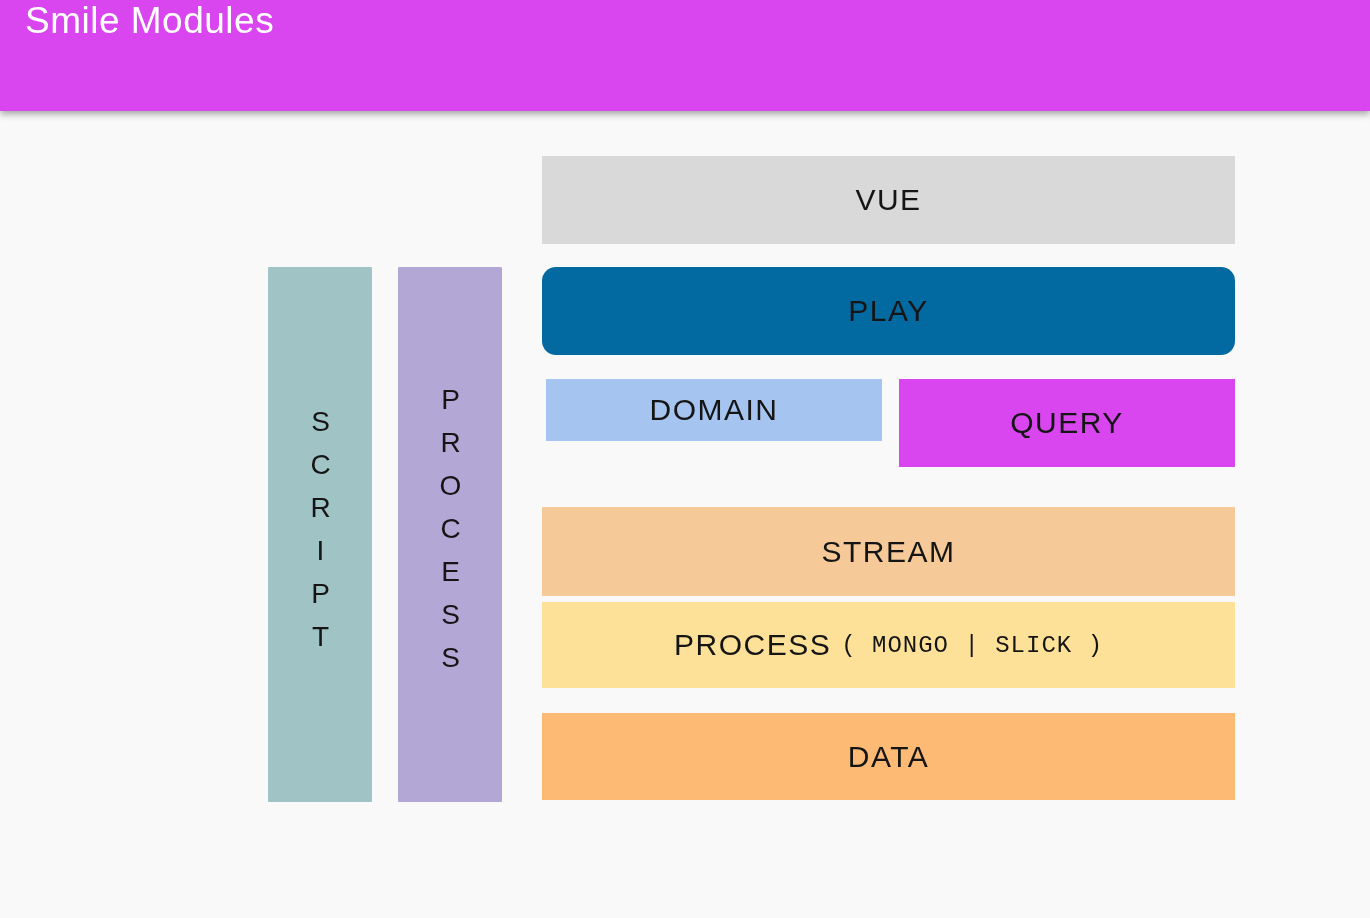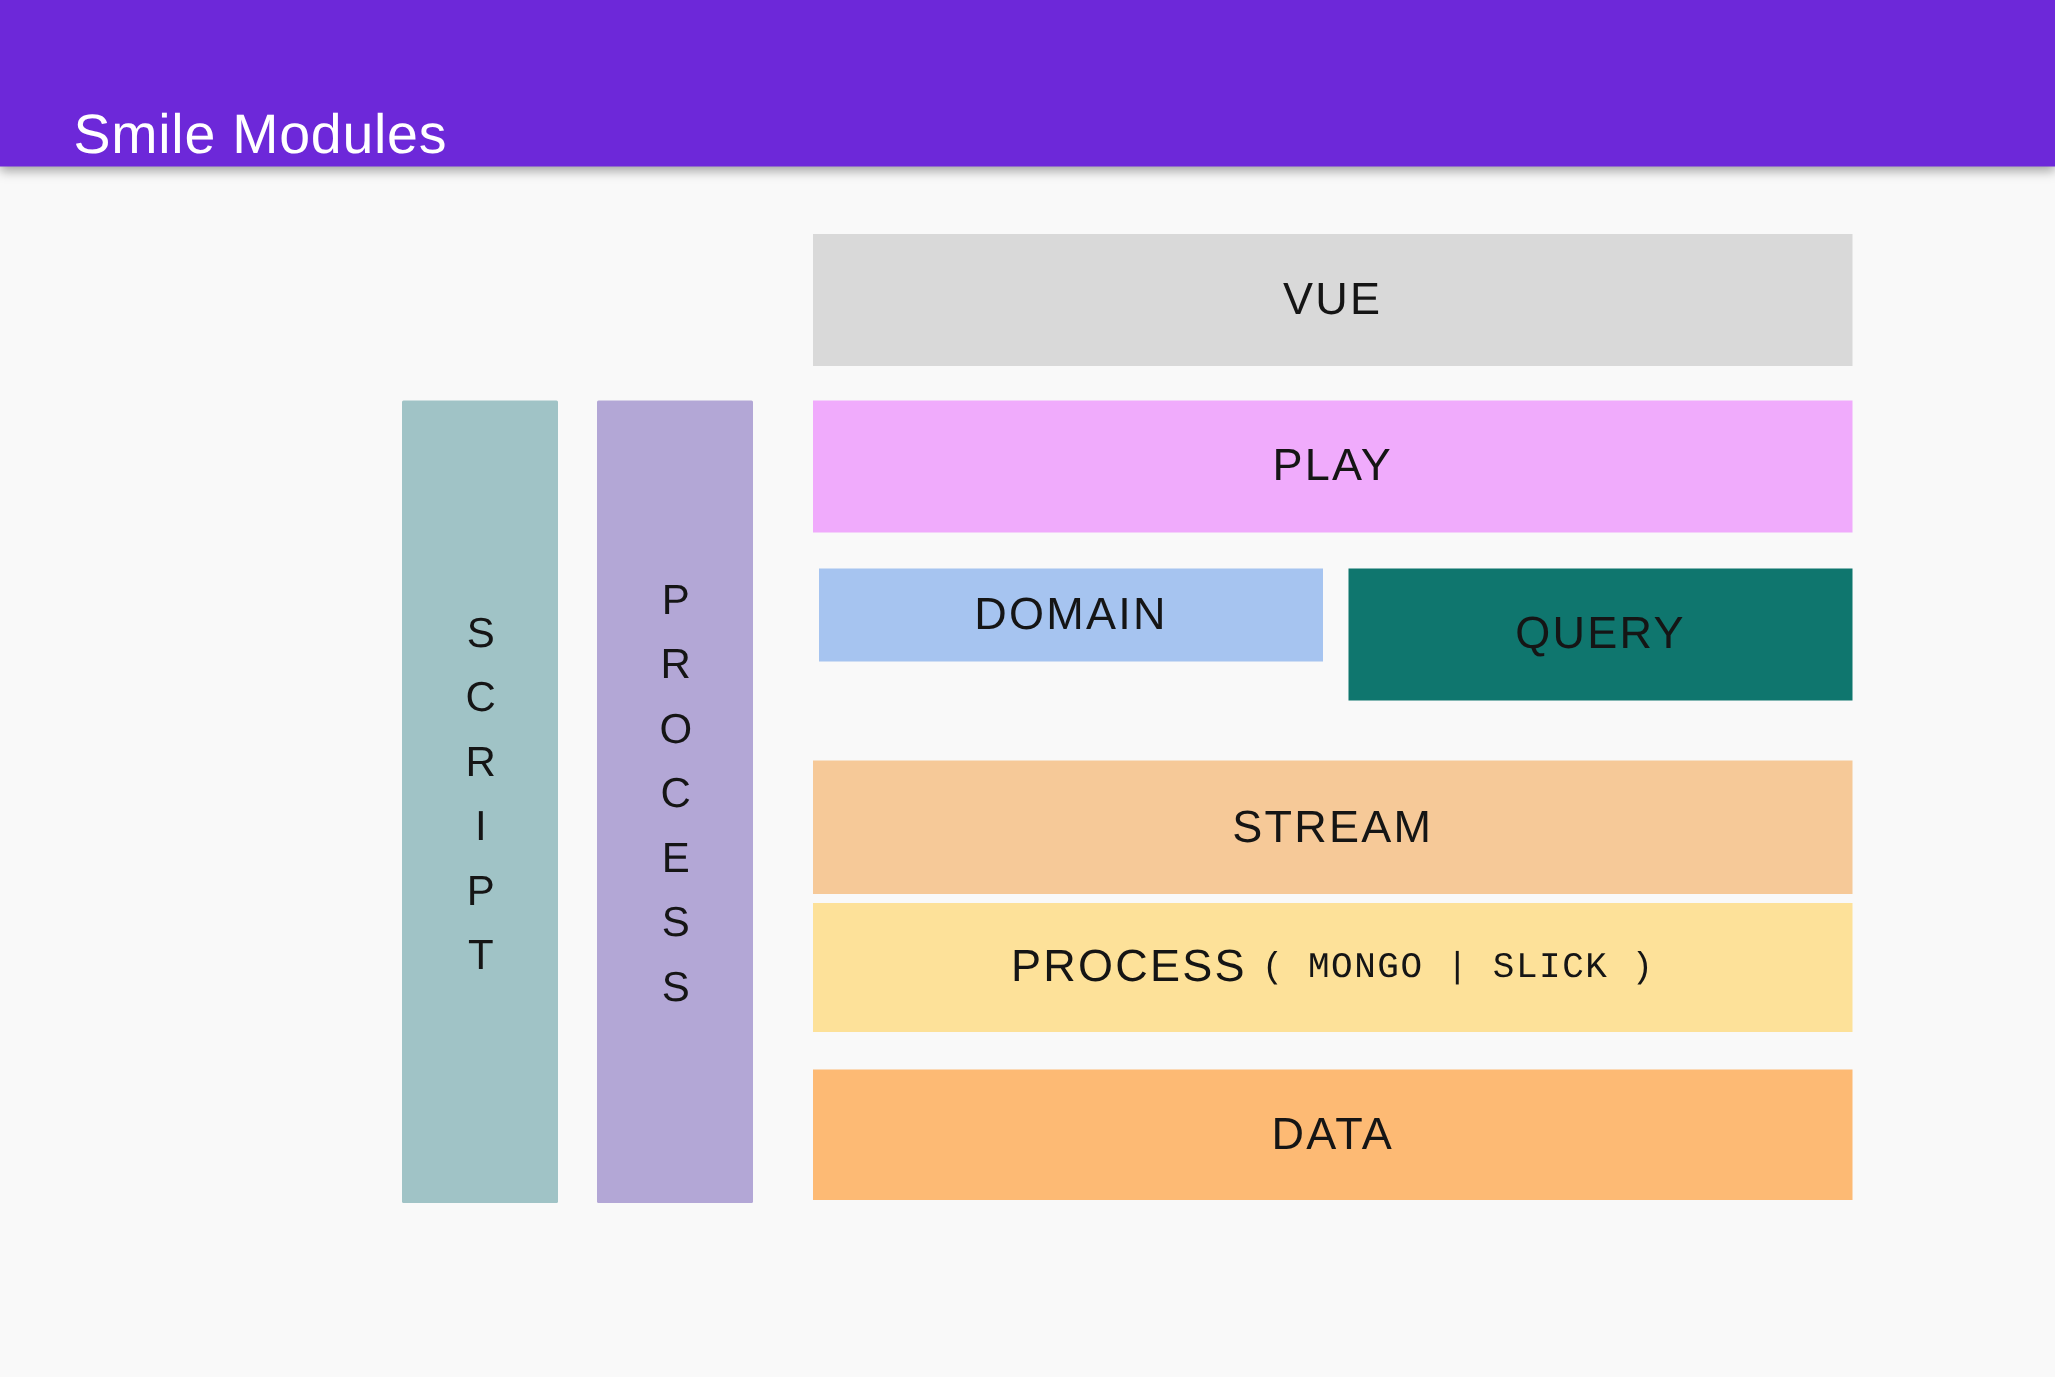--- a/index.html
+++ b/index.html
@@ -9,25 +9,24 @@
     background: #f9f9f9;
     font-family: "Liberation Sans", "DejaVu Sans", sans-serif;
     overflow: hidden;
   }
   
   .app-header {
     position: absolute;
     left: 0; top: 0;
     width: 1370px;
     height: 111px;
-    background: #6d28d9;
+    background: #d946ef;
     box-shadow: 0 3px 7px rgba(0,0,0,0.35);
     display: flex;
-    align-items: flex-end;
-    padding-left: 24px;
+    align-items: flex-start;
   }
   .app-title {
     color: #ffffff;
     font-size: 37px;
     font-weight: 500;
     letter-spacing: 0.5px;
     padding-left: 25px;
   }
   
   .canvas {
@@ -89,29 +88,29 @@
   </div>
 
   <div class="block vbar" id="process" style="background: rgb(179, 167, 214);">
     <span class="vlabel">PROCESS</span>
   </div>
 
   <div class="block" id="vue" style="background: rgb(217, 217, 217); align-items: center;">
     <span class="label">VUE</span>
   </div>
 
-  <div class="block" id="play" style="background: #f0abfc;">
+  <div class="block" id="play" style="background: #0369a1; border-radius: 14px;">
     <span class="label">PLAY</span>
   </div>
 
   <div class="block" id="domain" style="background: rgb(166, 196, 240);">
     <span class="label">DOMAIN</span>
   </div>
 
-  <div class="block" id="query" style="background: #0f766e;">
+  <div class="block" id="query" style="background: #d946ef;">
     <span class="label">QUERY</span>
   </div>
 
   <div class="block" id="stream" style="background: rgb(246, 201, 152);">
     <span class="label">STREAM</span>
   </div>
 
   <div class="block" id="database" style="background: rgb(253, 225, 153);">
     <span class="label">PROCESS</span>
     <span class="sublabel">( MONGO | SLICK )</span>

